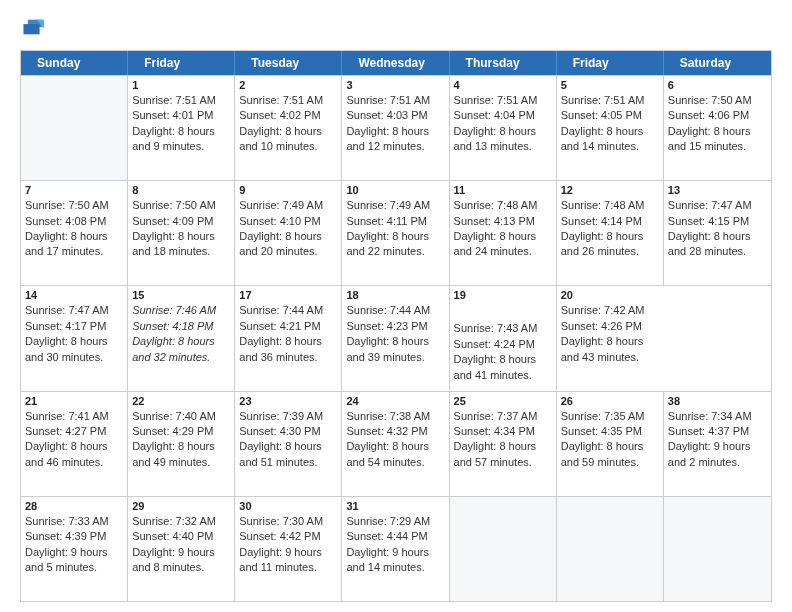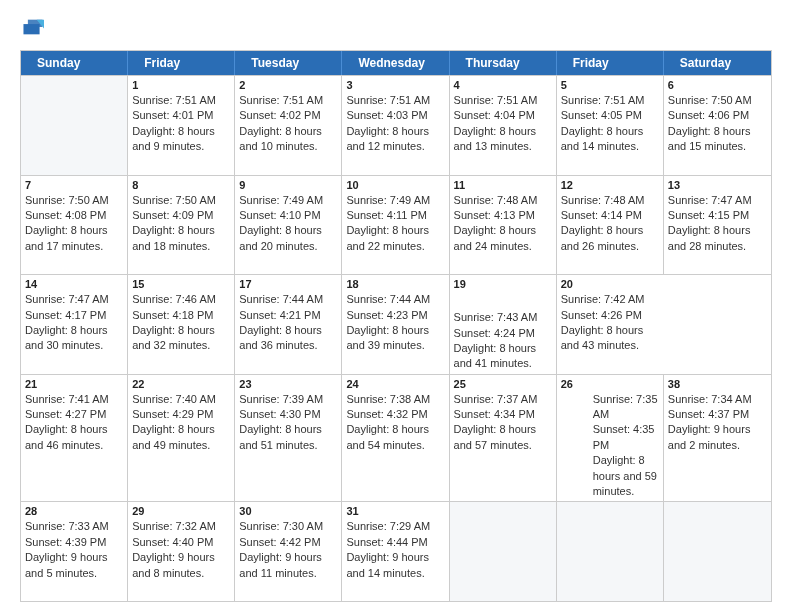--- a/index.html
+++ b/index.html
@@ -229,21 +229,21 @@
         </div>
         <div class="cal-week">
           <div class="cal-cell">
             <div class="day-number">14</div>
             <div class="day-info" style="white-space: pre-line;">Sunrise: 7:47 AM
 Sunset: 4:17 PM
 Daylight: 8 hours and 30 minutes.</div>
           </div>
           <div class="cal-cell">
             <div class="day-number">15</div>
-            <div class="day-info" style="white-space: pre-line;">Sunrise: 7:46 AM
+            <div class="day-info" style="white-space: pre-line; font-style: italic;">Sunrise: 7:46 AM
 Sunset: 4:18 PM
 Daylight: 8 hours and 32 minutes.</div>
           </div>
           <div class="cal-cell">
             <div class="day-number">17</div>
             <div class="day-info" style="white-space: pre-line;">Sunrise: 7:44 AM
 Sunset: 4:21 PM
 Daylight: 8 hours and 36 minutes.</div>
           </div>
           <div class="cal-cell">
@@ -291,21 +291,21 @@
 Daylight: 8 hours and 54 minutes.</div>
           </div>
           <div class="cal-cell">
             <div class="day-number">25</div>
             <div class="day-info" style="white-space: pre-line;">Sunrise: 7:37 AM
 Sunset: 4:34 PM
 Daylight: 8 hours and 57 minutes.</div>
           </div>
           <div class="cal-cell">
             <div class="day-number">26</div>
-            <div class="day-info" style="white-space: pre-line; margin-left: 32px;">Sunrise: 7:35 AM
+            <div class="day-info" style="white-space: pre-line;">Sunrise: 7:35 AM
 Sunset: 4:35 PM
 Daylight: 8 hours and 59 minutes.</div>
           </div>
           <div class="cal-cell">
             <div class="day-number">38</div>
             <div class="day-info" style="white-space: pre-line;">Sunrise: 7:34 AM
 Sunset: 4:37 PM
 Daylight: 9 hours and 2 minutes.</div>
           </div>
         </div>

